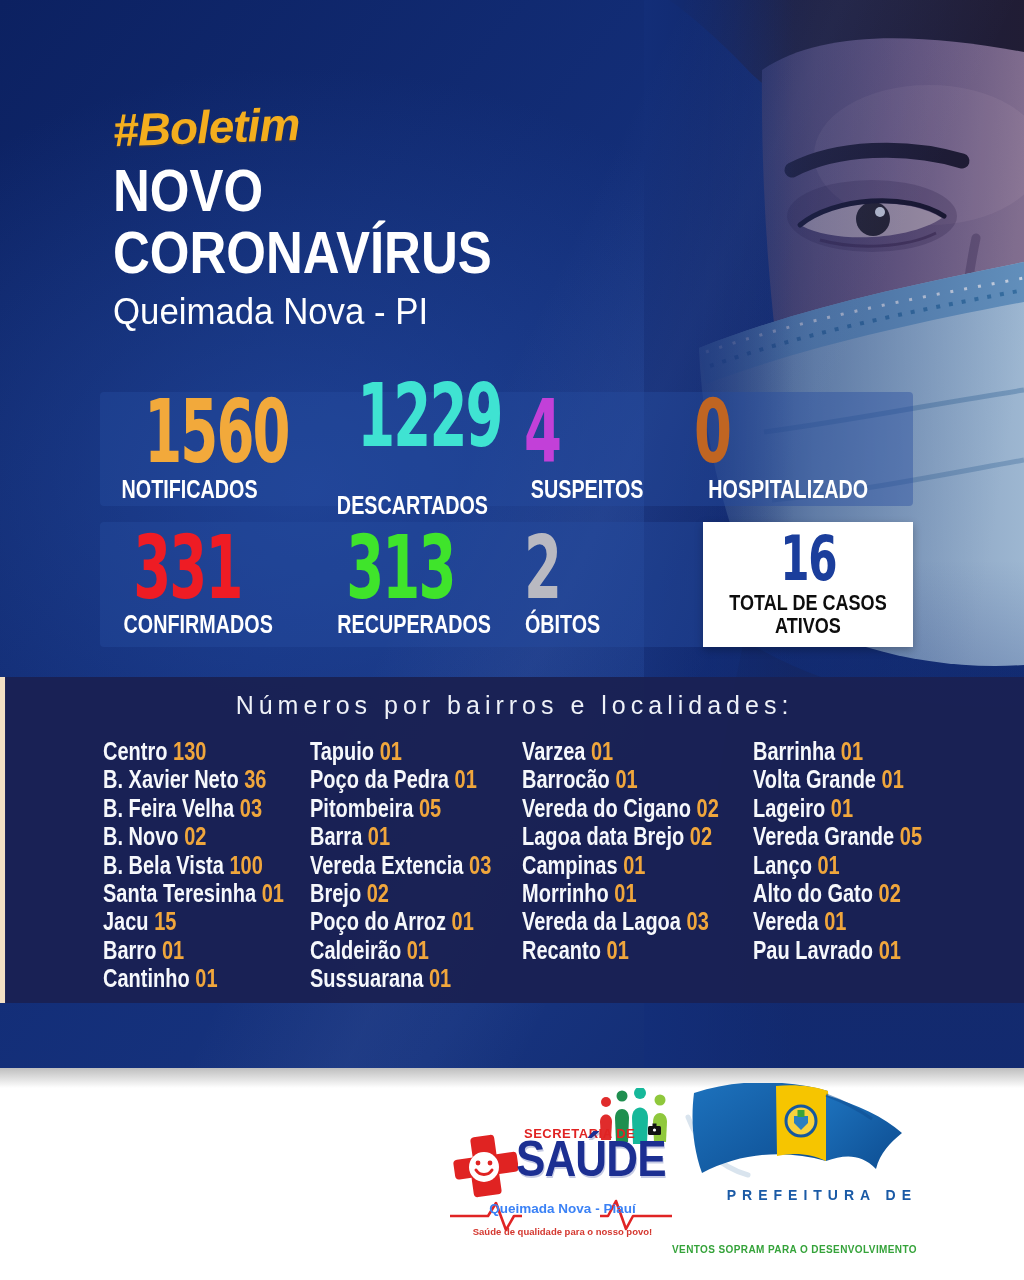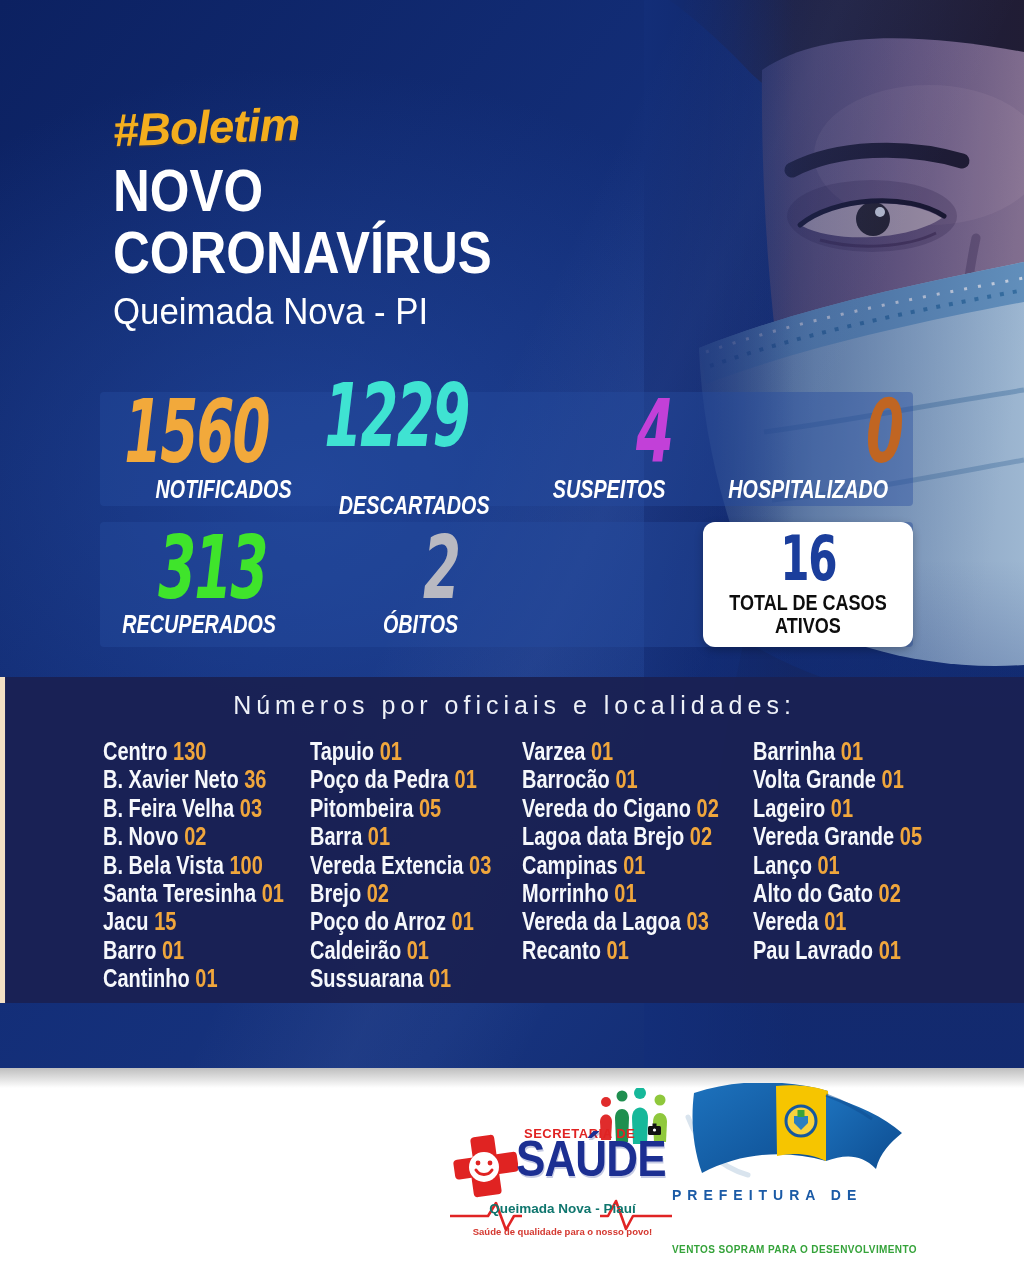--- a/index.html
+++ b/index.html
@@ -33,35 +33,34 @@
     transform:scaleX(.94); transform-origin:0 50%; white-space:nowrap;}
 
   
   .band{
     position:absolute; left:100px; width:813px; z-index:3;
     background:rgba(38,76,160,.42); border-radius:4px;
     display:flex; align-items:center;
   }
   .band.row1{ top:392px; height:114px; }
   .band.row2{ top:522px; height:125px; }
-  .stat{ display:flex; flex-direction:column; align-items:flex-end; justify-content:center; height:100%;font-style:italic; }
+  .stat{ display:flex; flex-direction:column; align-items:flex-start; justify-content:center; height:100%; }
   .stat-number{
     font-family:"DejaVu Sans","Liberation Sans",sans-serif;
     font-size:88px; font-weight:800; line-height:.88; letter-spacing:-3px;
     transform:scaleX(.62); transform-origin:center; white-space:nowrap;
   }
   .stat-label{
     color:#fff; font-size:26px; font-weight:800; letter-spacing:0; margin-top:3px;
     transform:scaleX(.76); transform-origin:center; white-space:nowrap;
   }
   .active-box{
     position:absolute; right:0; top:0; height:100%; width:210px; background:#ffffff;
     display:flex; flex-direction:column; align-items:center; justify-content:center;
     box-shadow:0 3px 8px rgba(0,0,0,.25);
-    border-radius:12px;
   }
   .active-value{
     font-family:"DejaVu Sans","Liberation Sans",sans-serif;
     font-size:62px; font-weight:800; line-height:.9; letter-spacing:-2px;
     transform:scaleX(.68); white-space:nowrap;
   }
   .active-label{
     color:#0d0d0d; font-size:22px; font-weight:800; text-align:center; line-height:1.08;
     width:200px; transform:scaleX(.82); margin-top:4px;
   }
@@ -119,28 +118,28 @@
   .hlogo{ position:absolute; left:450px; top:20px; width:225px; height:175px; }
   .hlogo .people{ position:absolute; left:148px; top:0; }
   .hlogo .cross{ position:absolute; left:0px; top:44px; }
   .hlogo .sec-de{ position:absolute; left:74px; top:38px; color:#e02322; font-size:13px;
     font-weight:800; letter-spacing:.5px; white-space:nowrap;}
   .hlogo .saude{ position:absolute; left:66px; top:42px; color:#1c2f92; font-size:50px; font-weight:800;
     letter-spacing:-1px; transform:scaleX(.88); transform-origin:0 50%;
     text-shadow:1px 2px 0 rgba(28,47,146,.25); white-space:nowrap;}
   .hlogo .ekg{ position:absolute; left:0; top:110px; }
   .hlogo .hcity{ position:absolute; left:0; right:0; top:113px; text-align:center;
-    color:#0f766e; font-size:13.5px; font-weight:700; white-space:nowrap;}
+    color:#3b82f6; font-size:13.5px; font-weight:700; white-space:nowrap;}
   .hlogo .hslogan{ position:absolute; left:0; right:0; top:138px; text-align:center;
     color:#d4372f; font-size:9.5px; font-weight:600; white-space:nowrap;}
 
   
   .clogo{ position:absolute; left:672px; top:15px; width:245px; height:180px; }
   .clogo .flag{ position:absolute; left:10px; top:0; }
-  .clogo .pref-de{ position:absolute; left:0; right:0; top:104px; text-align:left;
+  .clogo .pref-de{ position:absolute; left:0; right:0; top:104px; text-align:right;
     color:#1a5aa6; font-size:14px; font-weight:700; letter-spacing:6px; white-space:nowrap;}
   .clogo .name-bar{ position:absolute; left:2px; top:121px; width:240px; height:36px;
     background:#1a5aa6; box-shadow:0 2px 3px rgba(0,0,0,.3);
     display:flex; align-items:center; justify-content:center;}
   .clogo .name-bar .txt{ color:#fff; font-size:29px; font-weight:800; letter-spacing:0;
     transform:scaleX(.85); white-space:nowrap;}
   .clogo .cslogan{ position:absolute; left:0; right:0; top:161px; text-align:center;
     color:#35a33a; font-size:10px; font-weight:700; letter-spacing:.4px; white-space:nowrap;}
 </style>
 </head>
@@ -219,37 +218,41 @@
         <div class="stat-number" style="color: rgb(194, 64, 216);">4</div>
         <div class="stat-label">SUSPEITOS</div>
       </div>
       <div class="stat" style="width: 230px;">
         <div class="stat-number" style="color: rgb(192, 101, 34);">0</div>
         <div class="stat-label">HOSPITALIZADO</div>
       </div>
     </div>
 
   <div class="band row2" id="row2">
+    <div class="stat" style="width: 213px;">
+        <div class="stat-number" style="color: rgb(238, 28, 36);">331</div>
+        <div class="stat-label">CONFIRMADOS</div>
+      </div>
       <div class="stat" style="width: 200px;">
         <div class="stat-number" style="color: rgb(63, 228, 43);">313</div>
         <div class="stat-label">RECUPERADOS</div>
       </div>
       <div class="stat" style="width: 170px;">
         <div class="stat-number" style="color: rgb(185, 185, 193);">2</div>
         <div class="stat-label">ÓBITOS</div>
       </div>
       <div class="active-box">
       <div class="active-value" id="active-value" style="color: rgb(27, 62, 156);">16</div>
       <div class="active-label">TOTAL DE CASOS ATIVOS</div>
     </div>
   </div>
 
   <div class="cream-strip"></div>
   <div class="panel">
-    <div class="panel-heading">Números por oficiais e localidades:</div>
+    <div class="panel-heading">Números por bairros e localidades:</div>
     <div class="loc-grid" id="loc-grid">
         <div class="loc-col">
           <div class="loc-item"><span class="loc-name">Centro</span><span class="loc-value" style="color: rgb(240, 166, 60);">130</span></div>
           <div class="loc-item"><span class="loc-name">B. Xavier Neto</span><span class="loc-value" style="color: rgb(240, 166, 60);">36</span></div>
           <div class="loc-item"><span class="loc-name">B. Feira Velha</span><span class="loc-value" style="color: rgb(240, 166, 60);">03</span></div>
           <div class="loc-item"><span class="loc-name">B. Novo</span><span class="loc-value" style="color: rgb(240, 166, 60);">02</span></div>
           <div class="loc-item"><span class="loc-name">B. Bela Vista</span><span class="loc-value" style="color: rgb(240, 166, 60);">100</span></div>
           <div class="loc-item"><span class="loc-name">Santa Teresinha</span><span class="loc-value" style="color: rgb(240, 166, 60);">01</span></div>
           <div class="loc-item"><span class="loc-name">Jacu</span><span class="loc-value" style="color: rgb(240, 166, 60);">15</span></div>
           <div class="loc-item"><span class="loc-name">Barro</span><span class="loc-value" style="color: rgb(240, 166, 60);">01</span></div>

